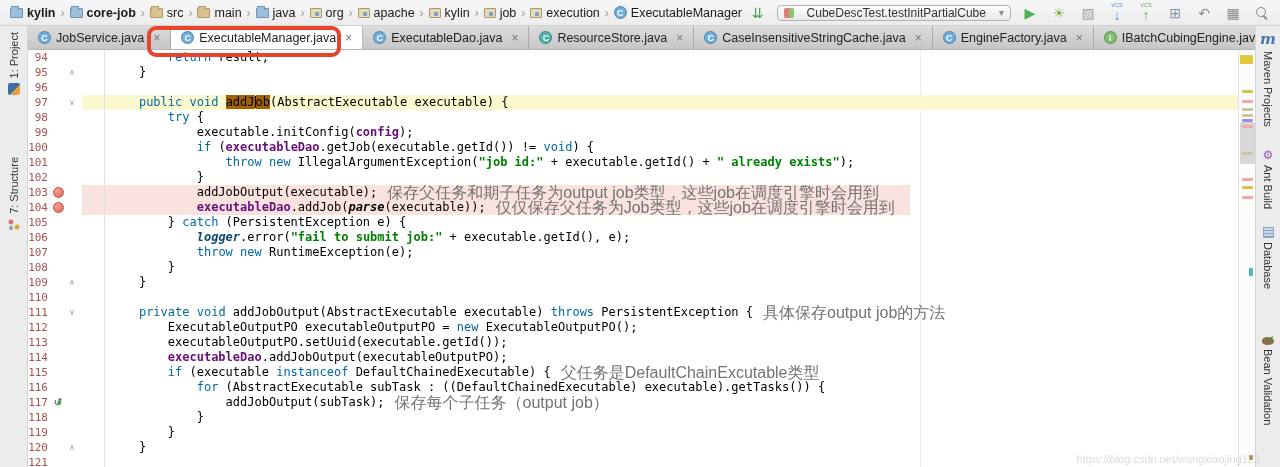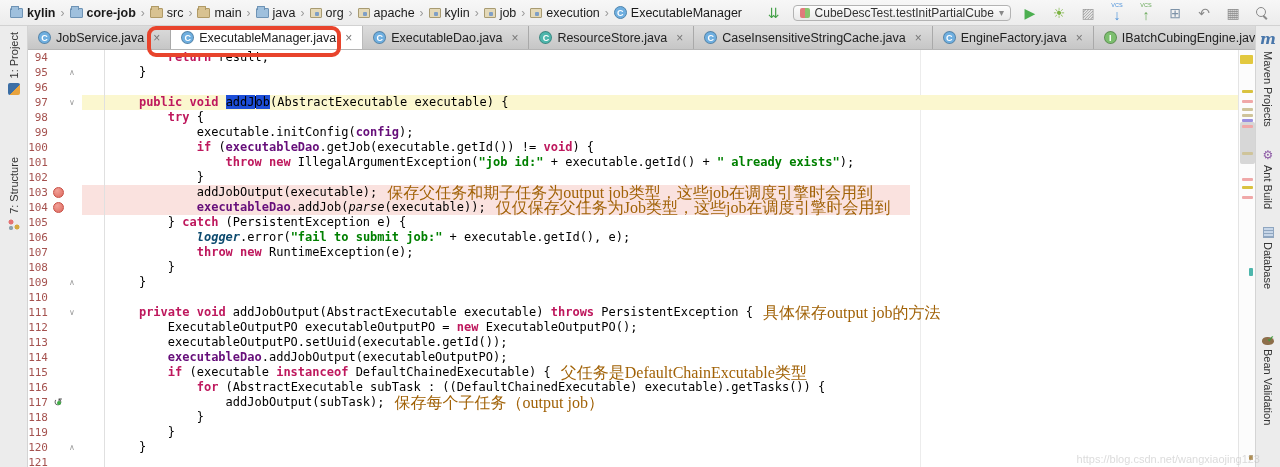--- a/index.html
+++ b/index.html
@@ -23,21 +23,21 @@
       width:6px; height:3px; background:inherit; border:inherit; border-bottom:none; border-radius:1px 1px 0 0; }
   .pkg-ic { display:inline-block; width:12px; height:10px; background:#e4d9b8; border:1px solid #a89b72; border-radius:1px; position:relative; }
   .pkg-ic::after { content:""; position:absolute; left:4px; top:3px; width:4px; height:4px; background:#7f9fc6; border-radius:1px; }
   .cls-ic { display:inline-flex; width:13px; height:13px; border-radius:50%; background:#6fafe0;
             color:#fff; font-size:9px; font-weight:bold; align-items:center; justify-content:center; border:1px solid #4f85ad; }
 
   #run-tools { margin-left:auto; display:flex; align-items:center; gap:9px; }
   .tb-ic { display:inline-flex; flex-direction:column; align-items:center; justify-content:center;
            width:20px; height:20px; font-size:14px; line-height:1; cursor:pointer; }
   .tb-ic .tag { font-size:5.5px; color:inherit; letter-spacing:0; line-height:1; }
-  #run-combo { display:flex; align-items:center; gap:5px; height:16px; min-width:186px;
+  #run-combo { display:flex; align-items:center; gap:13px; height:16px; min-width:186px;
                background:linear-gradient(#fdfdfd,#e9e9e9); border:1px solid #b3b3b3; border-radius:4px;
                padding:0 6px; font-size:12px; color:#333; cursor:pointer; }
   .junit-ic { display:inline-block; width:10px; height:10px; background:linear-gradient(90deg,#d66 49%,#7b5 51%); border-radius:2px; opacity:.85; }
   .combo-arrow { color:#888; font-size:10px; margin-left:auto; }
   .search-draw { position:relative; width:14px; height:14px; }
   .search-draw::before { content:""; position:absolute; left:1px; top:1px; width:8px; height:8px;
        border:1.6px solid #8a8a8a; border-radius:50%; }
   .search-draw::after { content:""; position:absolute; left:9px; top:9px; width:5px; height:1.8px;
        background:#8a8a8a; transform:rotate(45deg); transform-origin:0 0; }
 
@@ -89,28 +89,28 @@
   .ln { width:22px; text-align:right; padding-right:2px; font-family:"DejaVu Sans Mono", monospace;
         font-size:11px; color:#a5524f; }
   .icol { width:16px; display:flex; align-items:center; justify-content:center; }
   .fcol { width:12px; display:flex; align-items:center; justify-content:center;
           color:#9a9a9a; font-size:8px; }
   .bp { width:11px; height:11px; border-radius:50%; background:radial-gradient(circle at 35% 30%,#f2a198,#dd695e); border:1px solid #c84f45; cursor:pointer; }
   .rec { position:relative; font-size:11px; color:#555; line-height:1; cursor:pointer; }
   .rec::after { content:""; position:absolute; left:4px; top:4px; width:4px; height:4px; border-radius:50%; background:#3fae46; }
   .code { position:relative; z-index:1; font-family:"DejaVu Sans Mono", monospace; font-size:12px;
           line-height:15px; padding-left:5px; color:#000; }
-  .kw  { color:#be185d; font-weight:bold; }
+  .kw  { color:#0369a1; font-weight:normal; }
   .str { color:#008000; font-weight:bold; }
   .fld { color:#660e7a; font-weight:bold; }
   .sfld{ color:#0c4a6e; font-weight:bold; font-style:italic; }
-  .ita { font-style:italic; }
-  .hl  { background:#1d4ed8; }
+  .ita { font-style:italic;font-weight:bold; }
+  .hl  { background:#a16207; }
   .caret { display:inline-block; width:1px; height:12px; background:#000; vertical-align:-2px; }
-  .ann { font-family:Liberation Serif, serif; font-size:16px; line-height:15px; color:#a16207;
+  .ann { font-family:Liberation Sans, sans-serif; font-size:16px; line-height:15px; color:#737373;
          margin-left:10px; vertical-align:top; }
 
   
   #estripe { position:absolute; left:1238px; top:50px; width:17px; height:417px; background:#fcfcfc;
              border-left:1px solid #e4e4e4; }
   .mark { position:absolute; right:2px; border-radius:1px; }
   #sthumb { position:absolute; left:1px; top:72px; width:15px; height:42px; background:rgba(120,120,120,.28); border-radius:2px; cursor:pointer; }
 
   #watermark { position:absolute; right:20px; bottom:2px; font-size:11px; color:rgba(190,190,190,.55); z-index:40; }
 </style>

